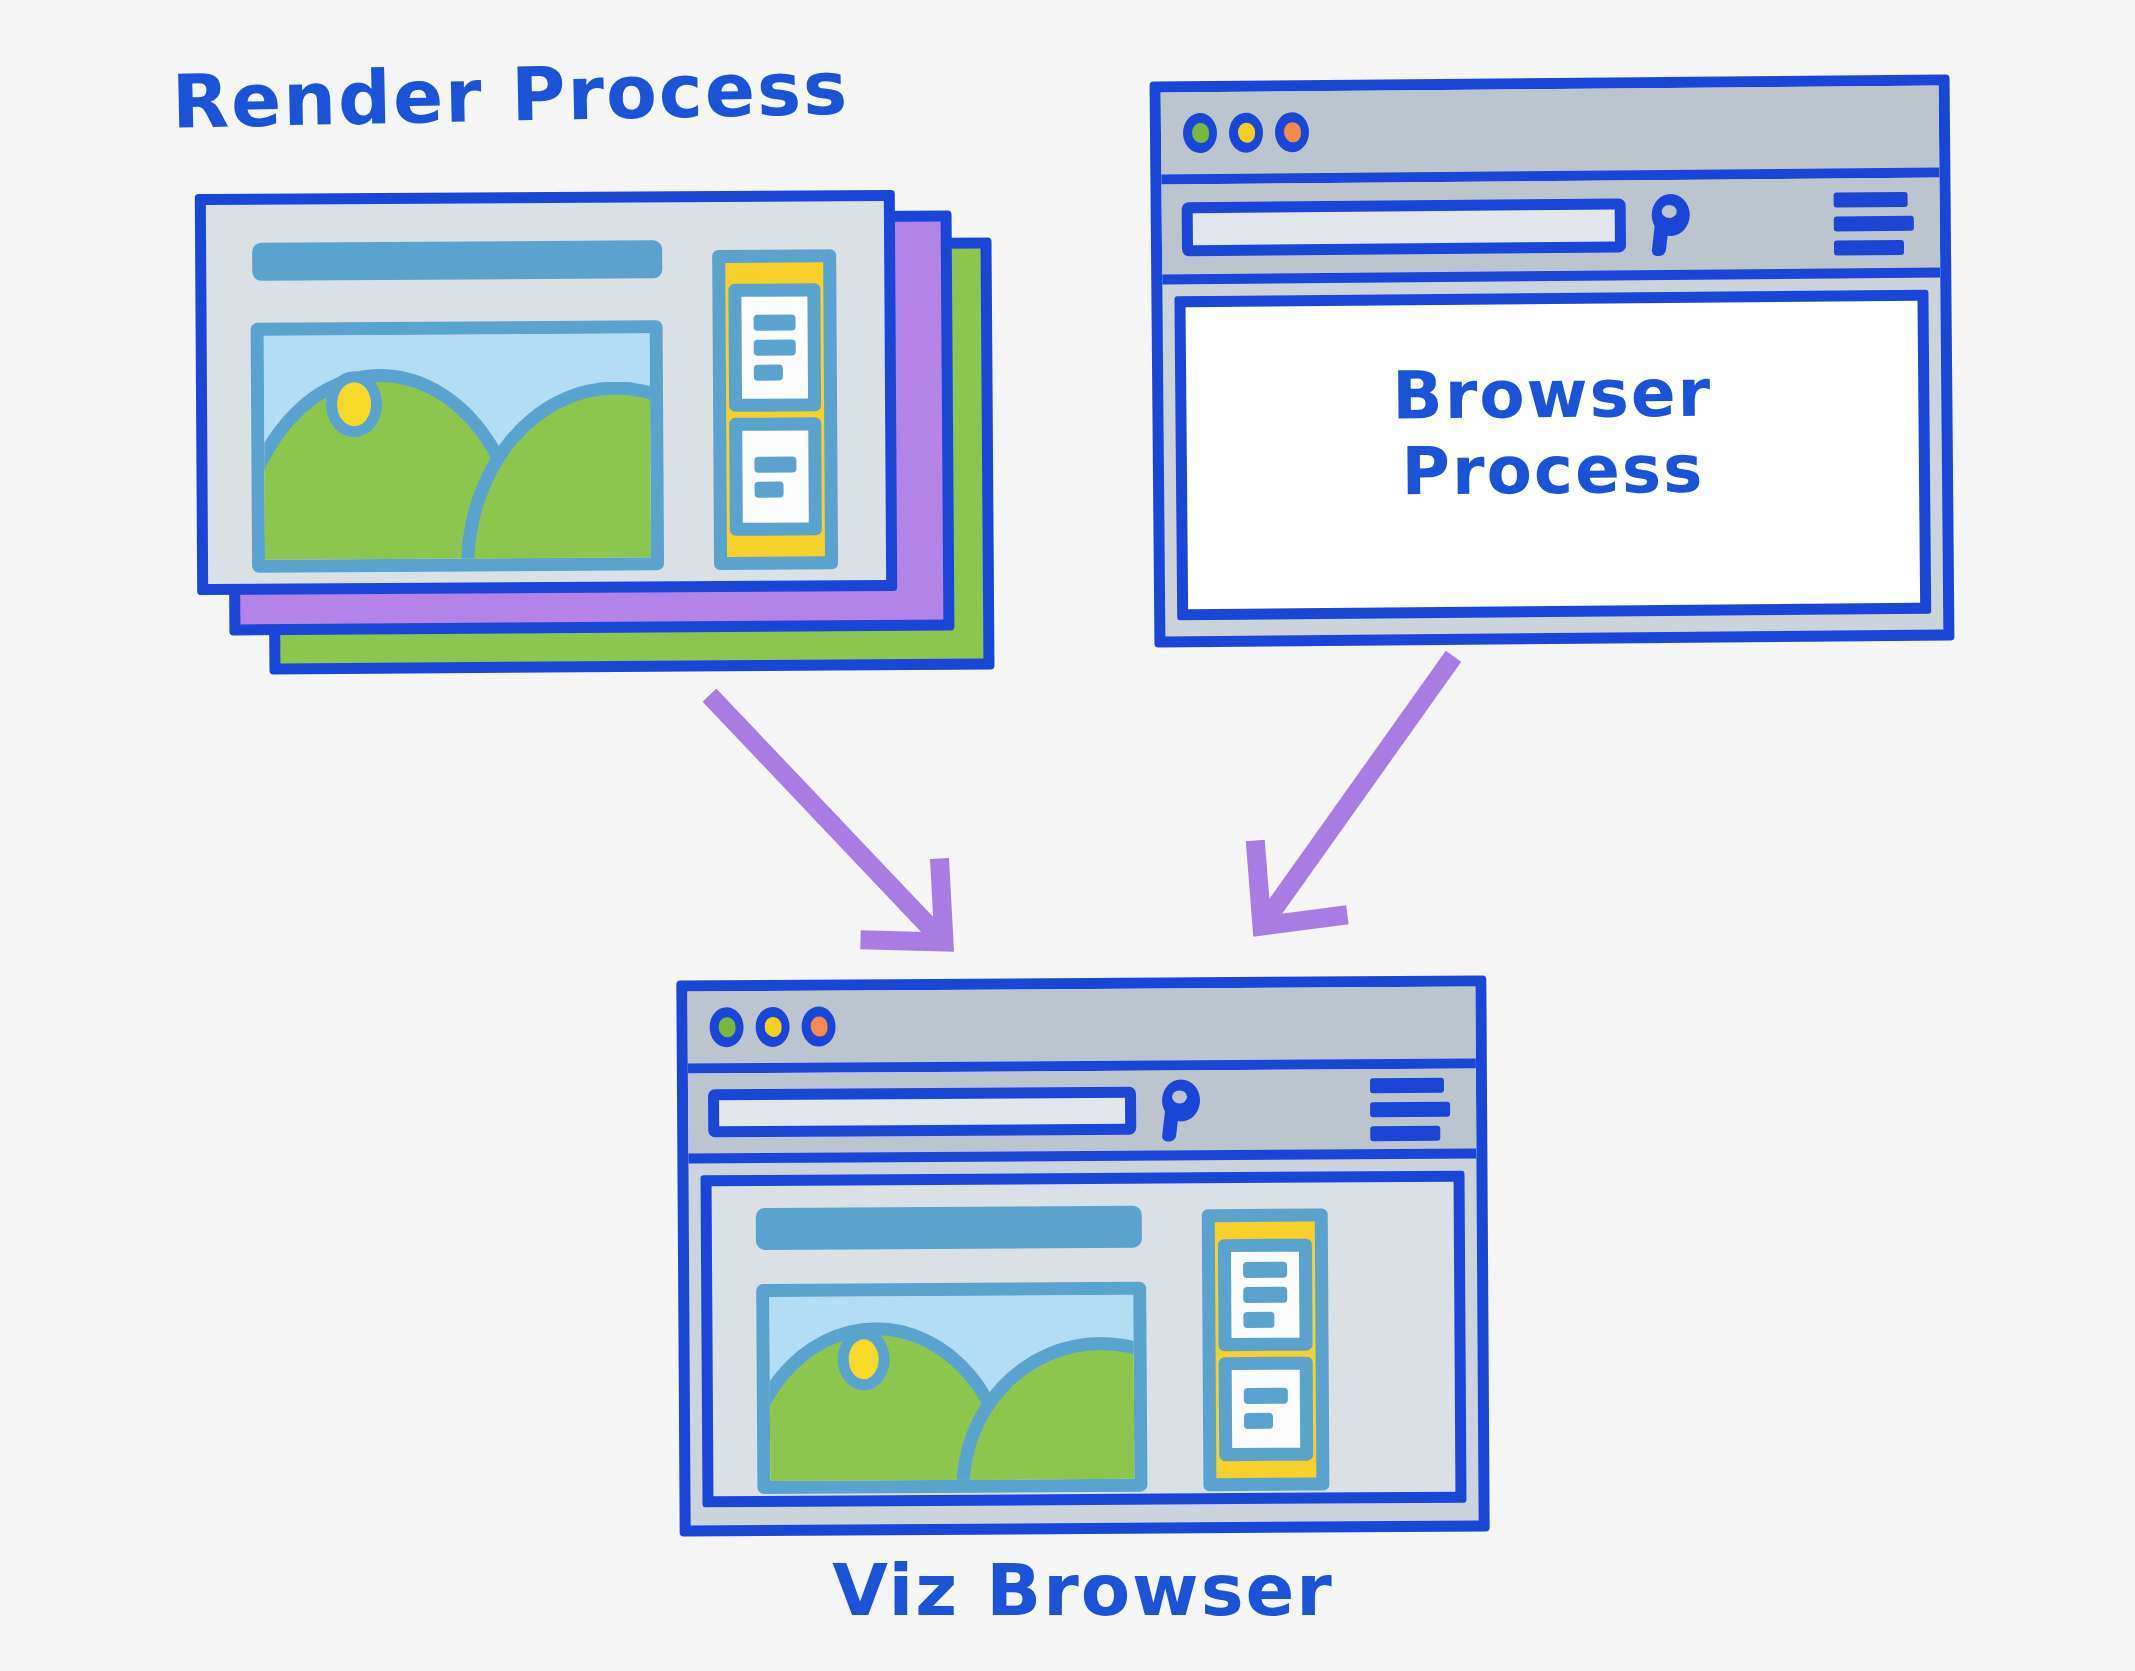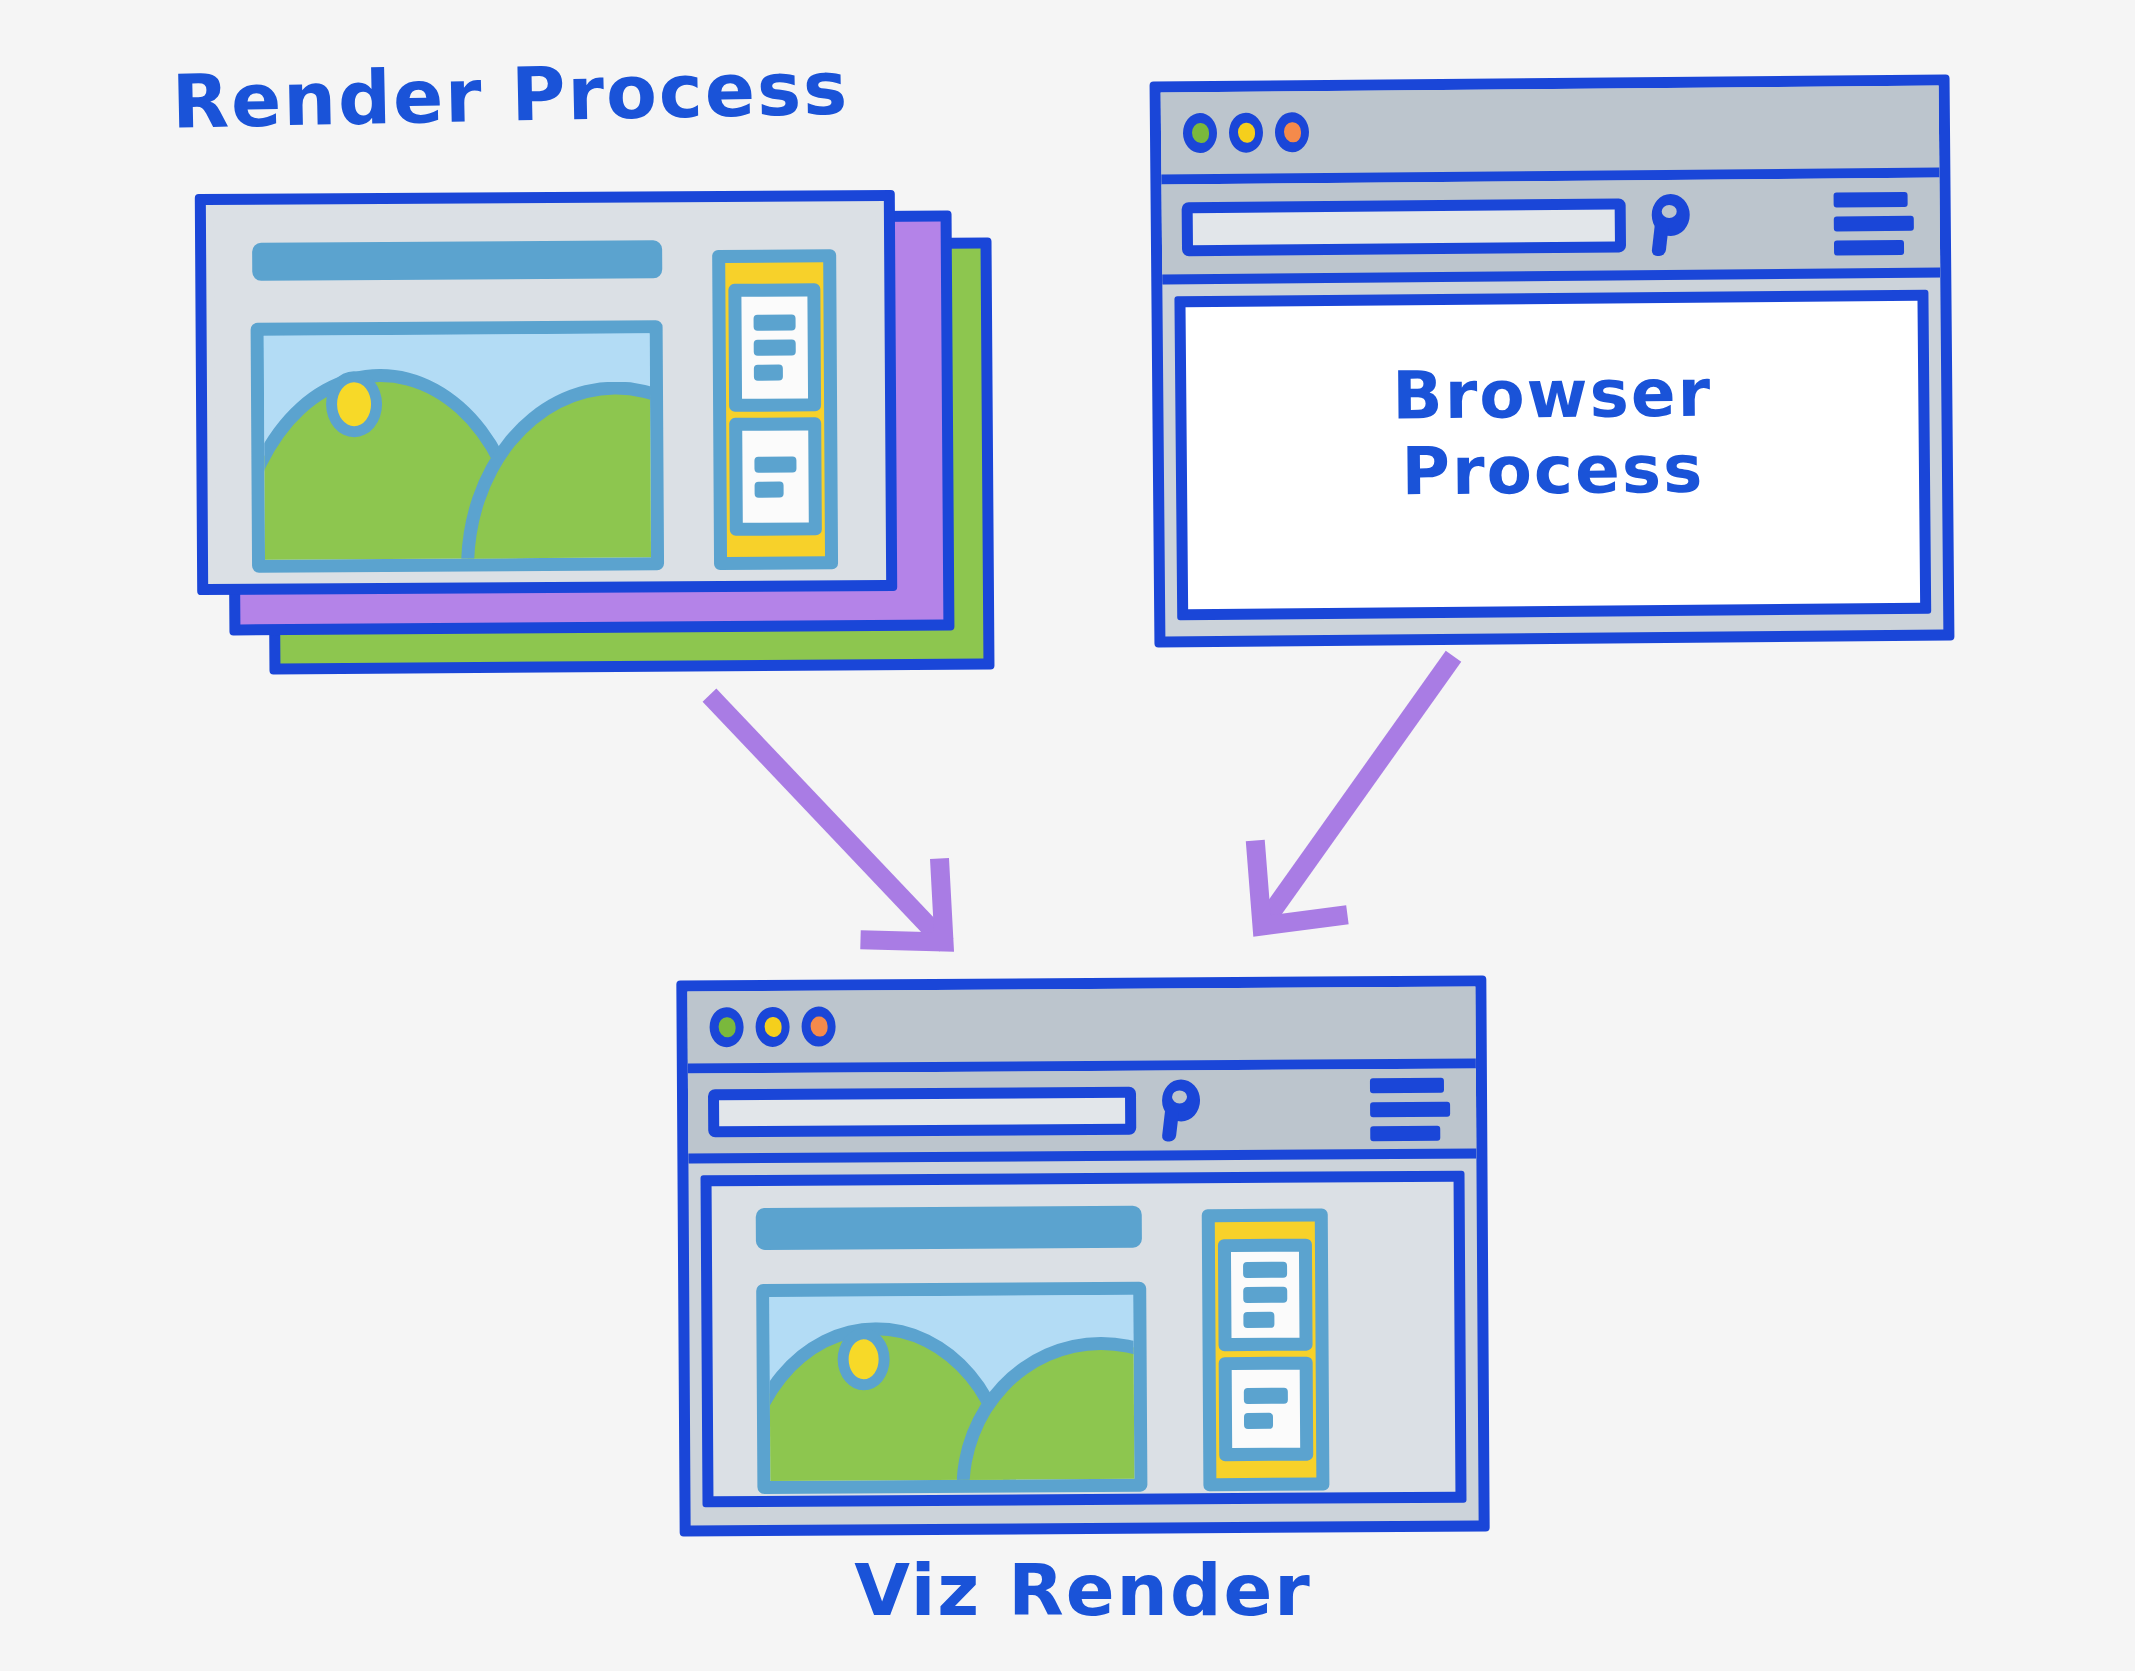--- a/index.html
+++ b/index.html
@@ -277,15 +277,15 @@
           <div class="ln" style="width:70%;"></div>
         </div>
         <div class="note" style="width:94px; height:104px;">
           <div class="ln" style="width:100%;"></div>
           <div class="ln" style="width:66%;"></div>
         </div>
       </div>
     </div>
   </div>
 
-  <div class="hand" style="left:678px; top:1548px; width:810px; font-size:72px;">Viz Render</div>
+  <div class="hand" style="left:678px; top:1548px; width:810px; font-size:72px;">Viz Browser</div>
 
 </div>
 
 </body></html>

